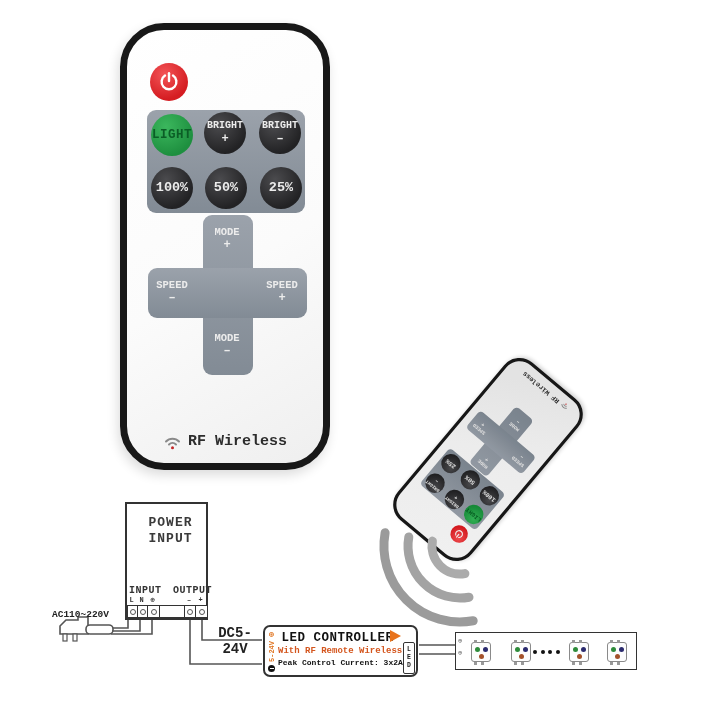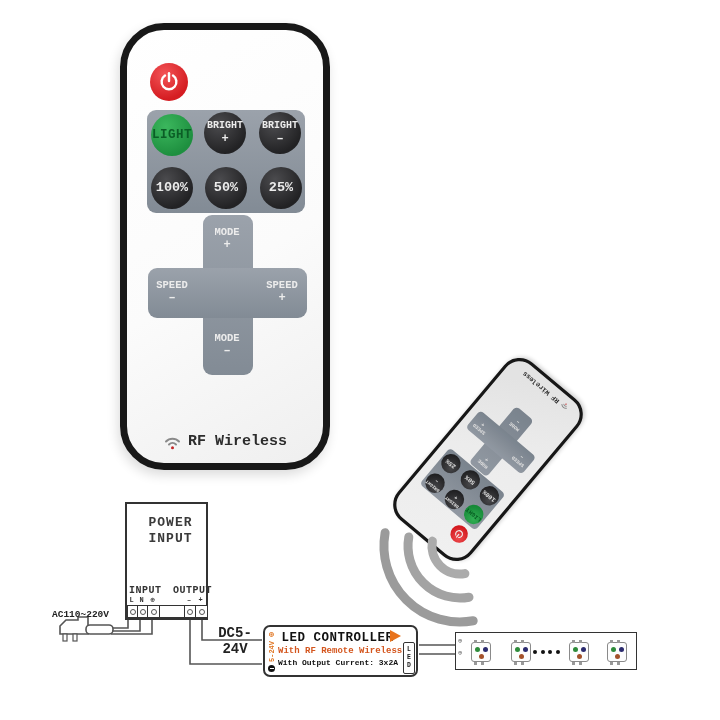--- a/index.html
+++ b/index.html
@@ -268,21 +268,21 @@
 
   <div class="box" id="ctrl-box">
     <div class="ctrl-left">
       <span class="plus-mark">⊕</span>
       <span class="v-volt">5-24V</span>
       <span class="minus-mark"></span>
     </div>
     <div class="ctrl-mid">
       <div class="ctrl-title">LED CONTROLLER</div>
       <div class="ctrl-sub">With RF Remote Wireless</div>
-      <div class="ctrl-spec">With Output Current: 3x2A</div>
+      <div class="ctrl-spec">Peak Control Current: 3x2A</div>
     </div>
     <div class="ctrl-tri"></div>
     <div class="led-tab">LED</div>
   </div>
 
   <div class="box" id="strip-box">
     <span class="pad-ic" style="top:5px;">⊕</span>
     <span class="pad-ic" style="top:17px;">⊕</span>
     <div class="chip" style="left:15px;">
         <i class="d g"></i>

